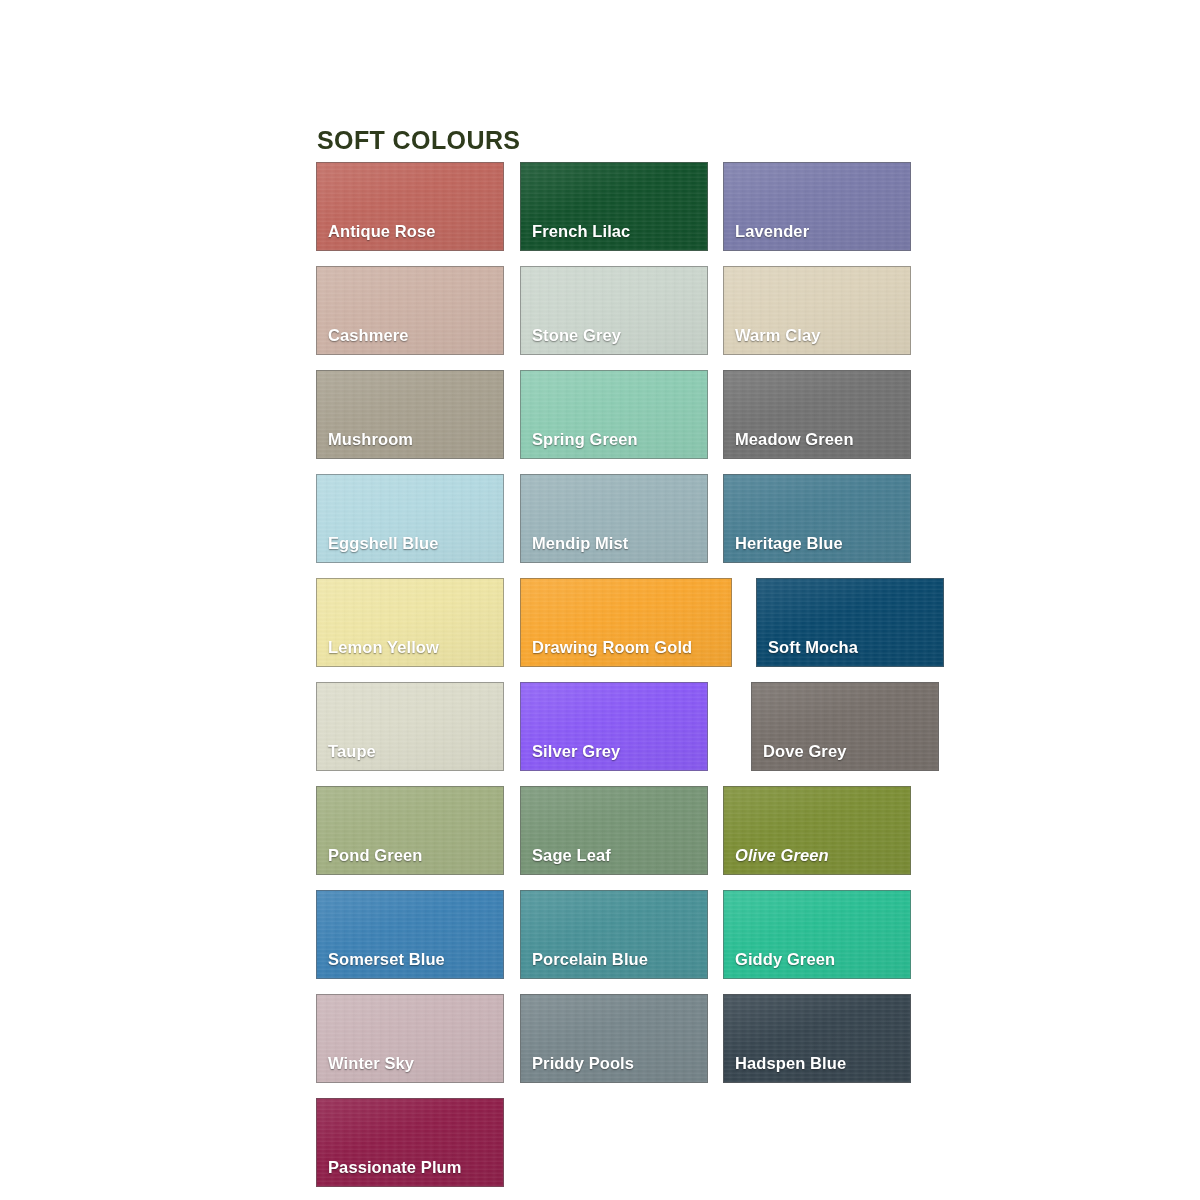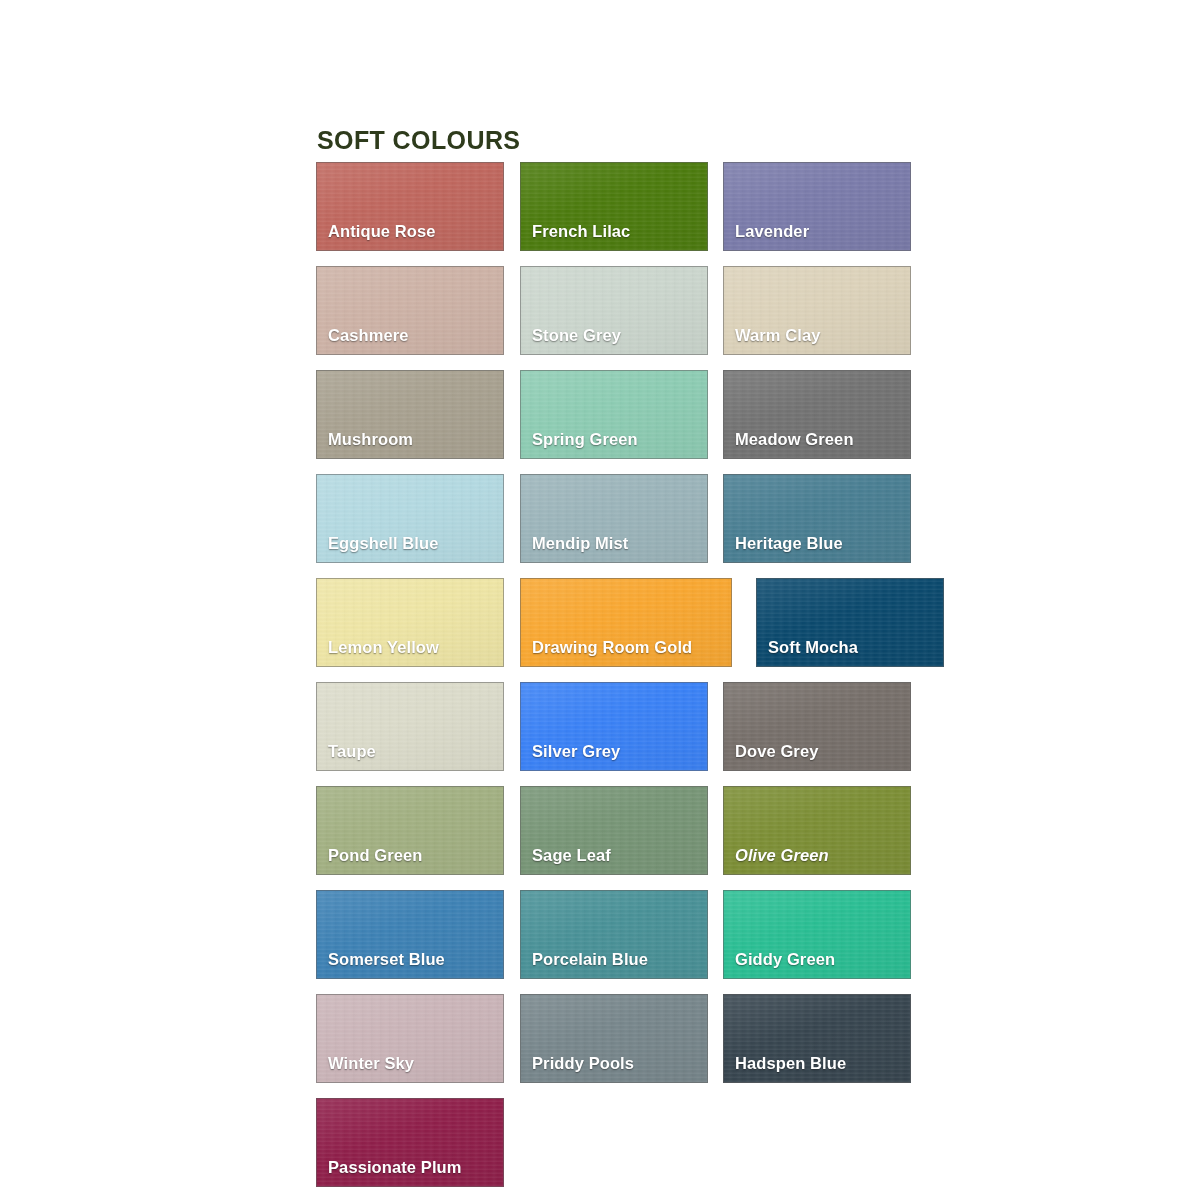--- a/index.html
+++ b/index.html
@@ -114,21 +114,21 @@
 
   <div id="chart-title">SOFT COLOURS</div>
 
   <div id="swatch-grid">
       <div class="swatch-row">
         <div class="swatch swatch-col-0" style="background: rgb(192, 104, 95); padding-left: 19px;">
           <div class="swatch-texture"></div>
           <div class="swatch-sheen"></div>
           <div class="swatch-label">Antique Rose</div>
         </div>
-        <div class="swatch swatch-col-1" style="background: #4d7c0f;">
+        <div class="swatch swatch-col-1" style="background: #14532d;">
           <div class="swatch-texture"></div>
           <div class="swatch-sheen"></div>
           <div class="swatch-label">French Lilac</div>
         </div>
         <div class="swatch swatch-col-2" style="background: rgb(123, 124, 171);">
           <div class="swatch-texture"></div>
           <div class="swatch-sheen"></div>
           <div class="swatch-label">Lavender</div>
         </div>
       </div>
@@ -199,26 +199,26 @@
           <div class="swatch-sheen"></div>
           <div class="swatch-label">Soft Mocha</div>
         </div>
       </div>
       <div class="swatch-row">
         <div class="swatch swatch-col-0" style="background: rgb(220, 220, 203);">
           <div class="swatch-texture"></div>
           <div class="swatch-sheen"></div>
           <div class="swatch-label">Taupe</div>
         </div>
-        <div class="swatch swatch-col-1" style="background: #3b82f6;">
+        <div class="swatch swatch-col-1" style="background: #8b5cf6;">
           <div class="swatch-texture"></div>
           <div class="swatch-sheen"></div>
           <div class="swatch-label">Silver Grey</div>
         </div>
-        <div class="swatch swatch-col-2" style="background: rgb(119, 112, 107);">
+        <div class="swatch swatch-col-2" style="background: rgb(119, 112, 107); margin-left: 28px;">
           <div class="swatch-texture"></div>
           <div class="swatch-sheen"></div>
           <div class="swatch-label">Dove Grey</div>
         </div>
       </div>
       <div class="swatch-row">
         <div class="swatch swatch-col-0" style="background: rgb(163, 177, 131);">
           <div class="swatch-texture"></div>
           <div class="swatch-sheen"></div>
           <div class="swatch-label">Pond Green</div>

